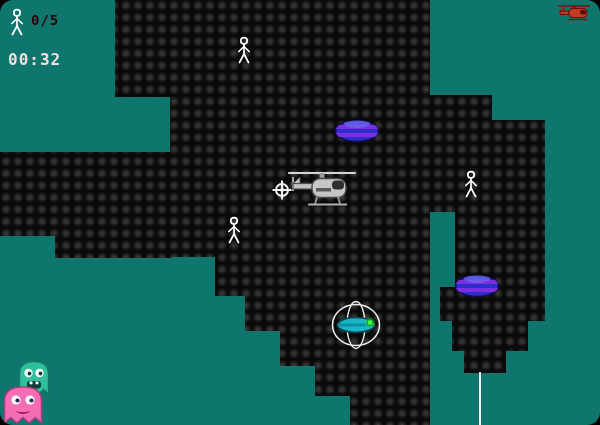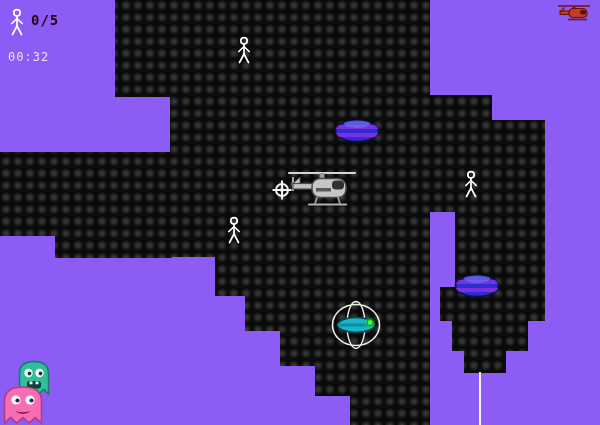--- a/index.html
+++ b/index.html
@@ -1,37 +1,38 @@
 <!DOCTYPE html>
 <html><head>
 <meta charset="utf-8">
 <style>
   html,body{margin:0;padding:0;background:#000;}
   #stage{
     position:relative;
     width:600px;height:425px;
-    background:#8b5cf6;
+    background:#0f766e;
     overflow:hidden;
     font-family:"DejaVu Sans Mono","Liberation Mono",monospace;
+    border-radius:13px;
   }
   .terrain{
     position:absolute;
     background-color:#121212;
     background-image:radial-gradient(circle at 50% 45%, #373737 1px, #232323 3px, #0a0a0a 5.5px);
     background-size:12px 12px;
   }
   .sprite{position:absolute;z-index:5;}
   .hud{position:absolute;z-index:9;}
   #rescue-count{
     left:31px;top:12px;
     color:#2b0008;font-size:14px;font-weight:bold;letter-spacing:1px;
   }
   #timer{
     left:8px;top:50px;
-    color:#f4dfdf;font-size:12px;font-weight:normal;letter-spacing:1px;
+    color:#f4dfdf;font-size:16px;font-weight:bold;letter-spacing:1px;
   }
   #white-line{
     position:absolute;left:479px;top:372px;width:2px;height:53px;
     background:#f5f5f5;z-index:4;
   }
   .ghost{z-index:8;}
 </style>
 </head>
 <body>
 

